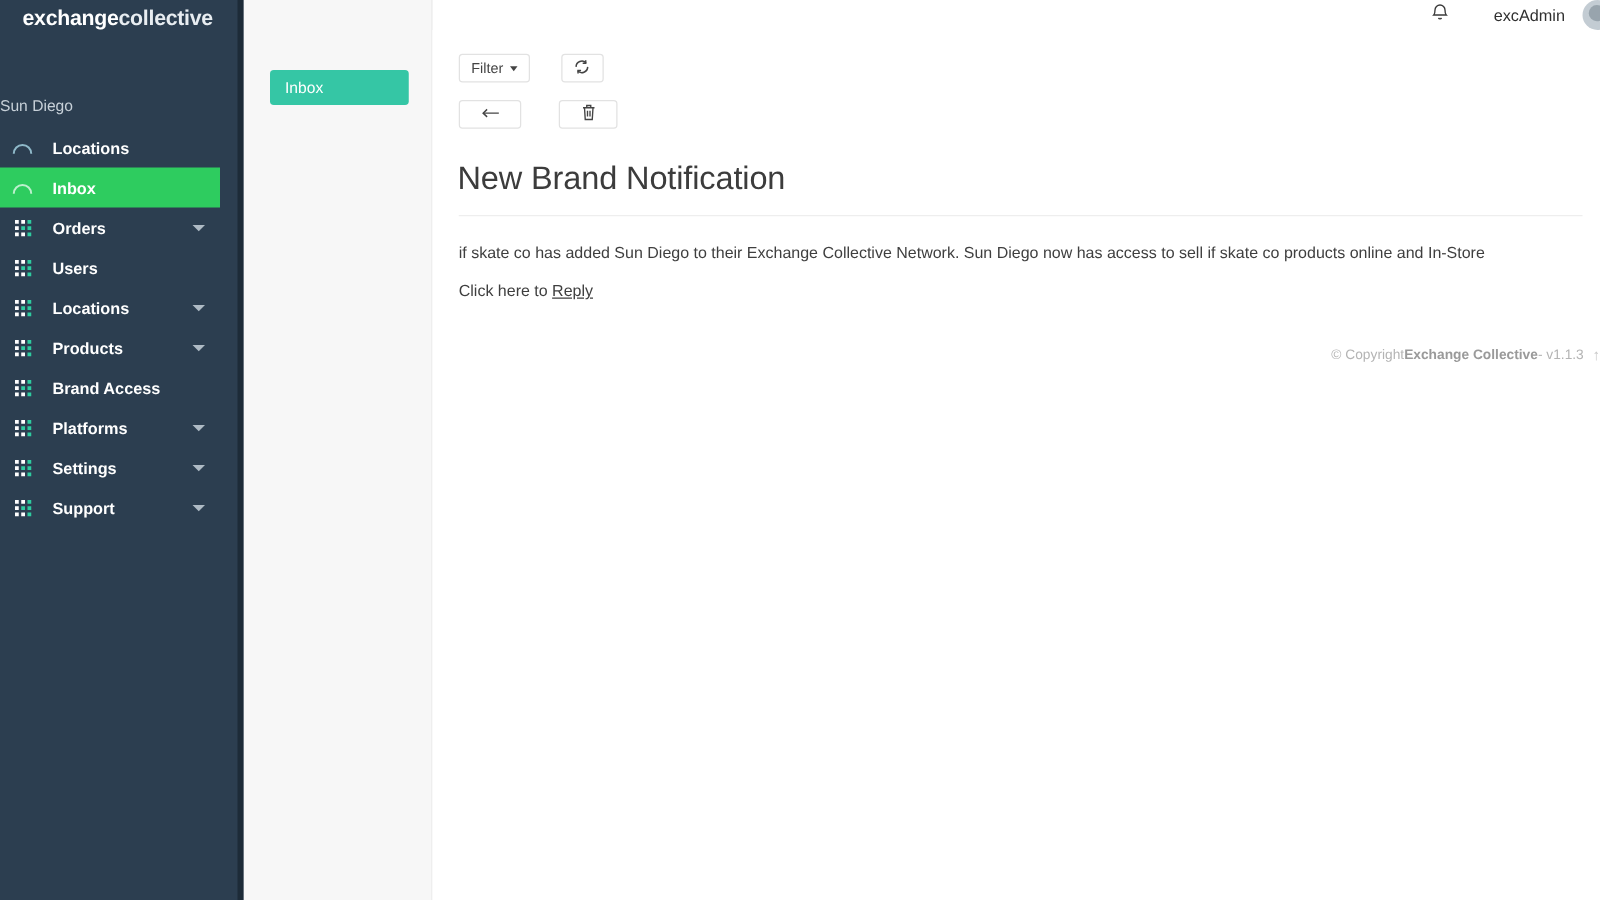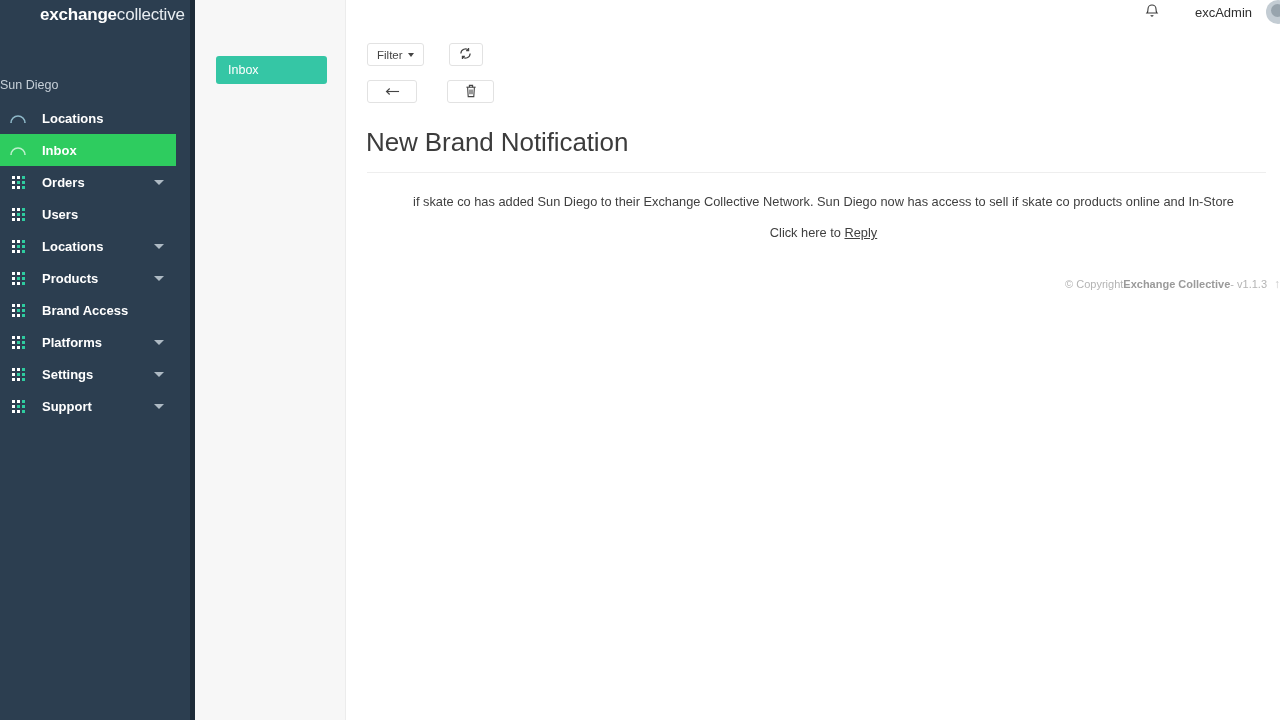--- a/index.html
+++ b/index.html
@@ -29,33 +29,33 @@
     position: absolute;
     right: 0; top: 0;
     width: 5px;
     height: 720px;
     background: #1d2b38;
   }
   .brand {
     height: 30px;
     display: flex;
     align-items: center;
-    padding-left: 40px;
+    padding-left: 18px;
     white-space: nowrap;
     text-align: center;
   }
   .brand-strong {
     color: #ffffff;
     font-weight: bold;
     font-size: 17px;
     letter-spacing: -0.2px;
   }
   .brand-light {
     color: #e8edf1;
-    font-weight: 400;
+    font-weight: 700;
     font-size: 17px;
     letter-spacing: -0.2px;
   }
 
   .site-label {
     color: #c7d0d8;
     font-size: 12.5px;
     padding-left: 0px;
     margin-top: 48px;
     margin-bottom: 10px;
@@ -209,21 +209,20 @@
   #title-divider {
     margin: 14px 14px 0 21px;
     height: 1px;
     background: #eeeeee;
   }
   .body-text {
     font-size: 12.8px;
     color: #3f3f3f;
     padding-left: 21px;
     white-space: nowrap;
-    text-align: center;
   }
   #reply-link {
     color: #3f3f3f;
     text-decoration: underline;
     cursor: pointer;
   }
 
   #footer {
     position: absolute;
     right: 0px;

